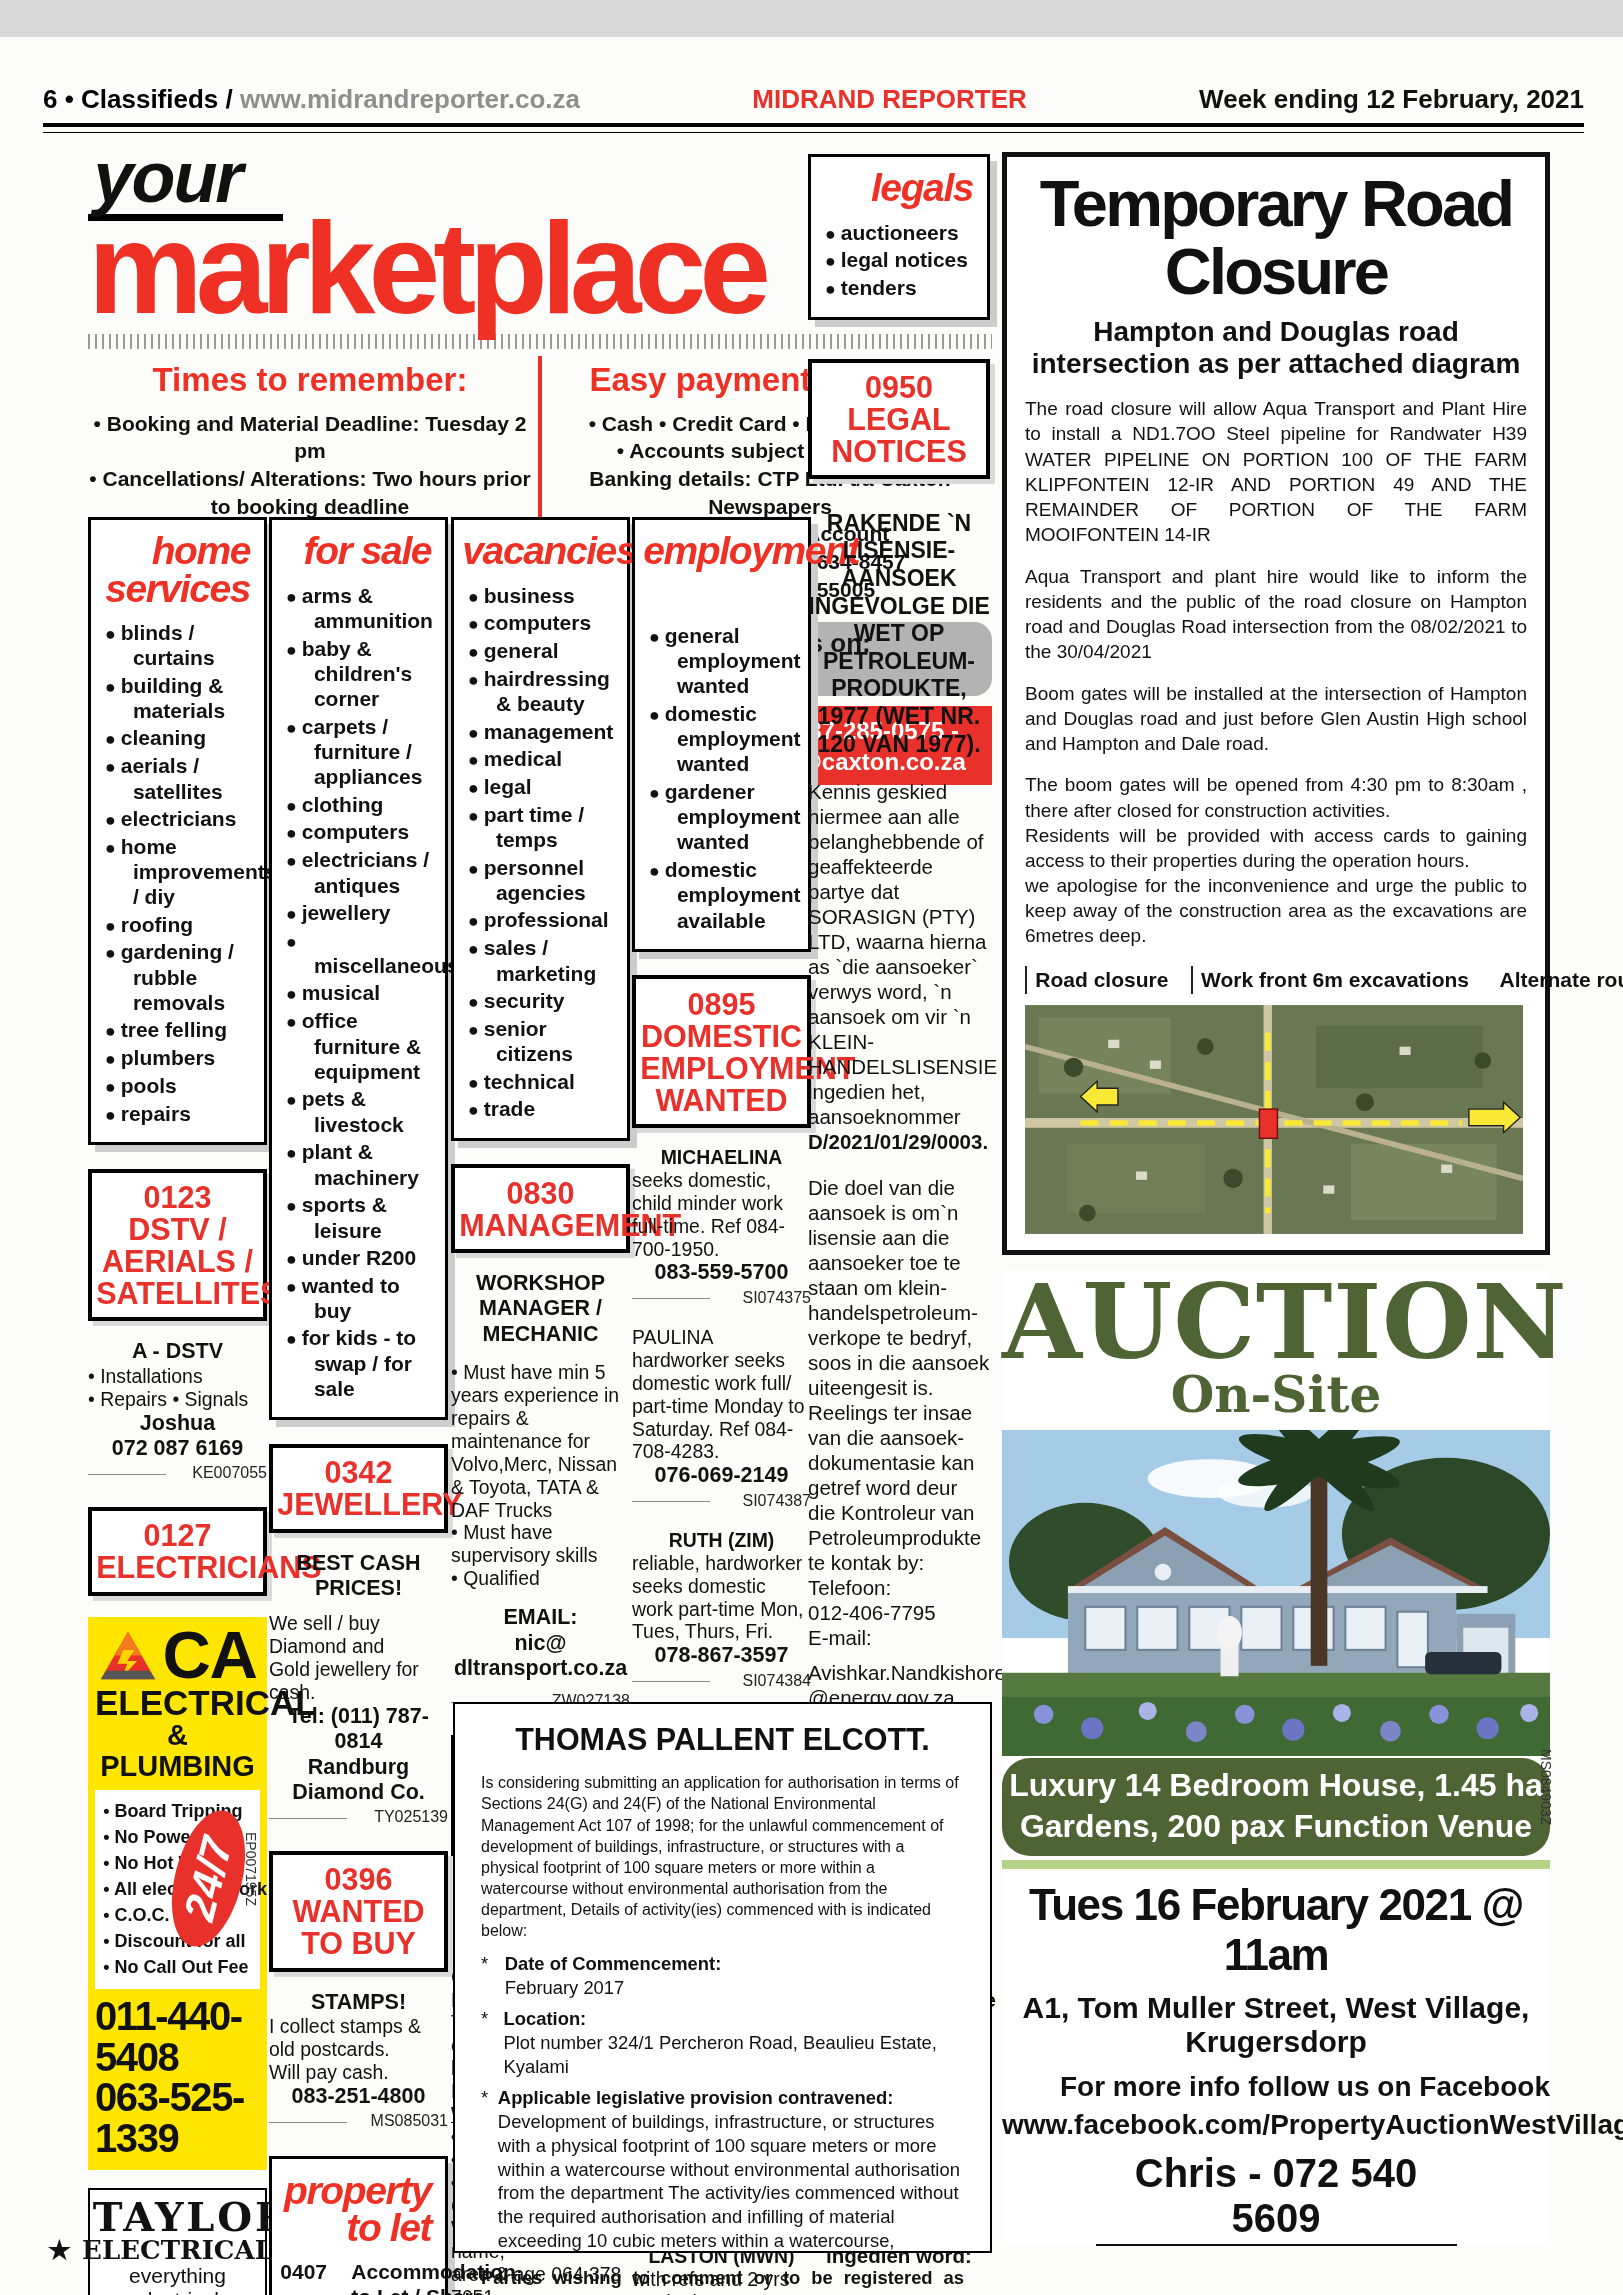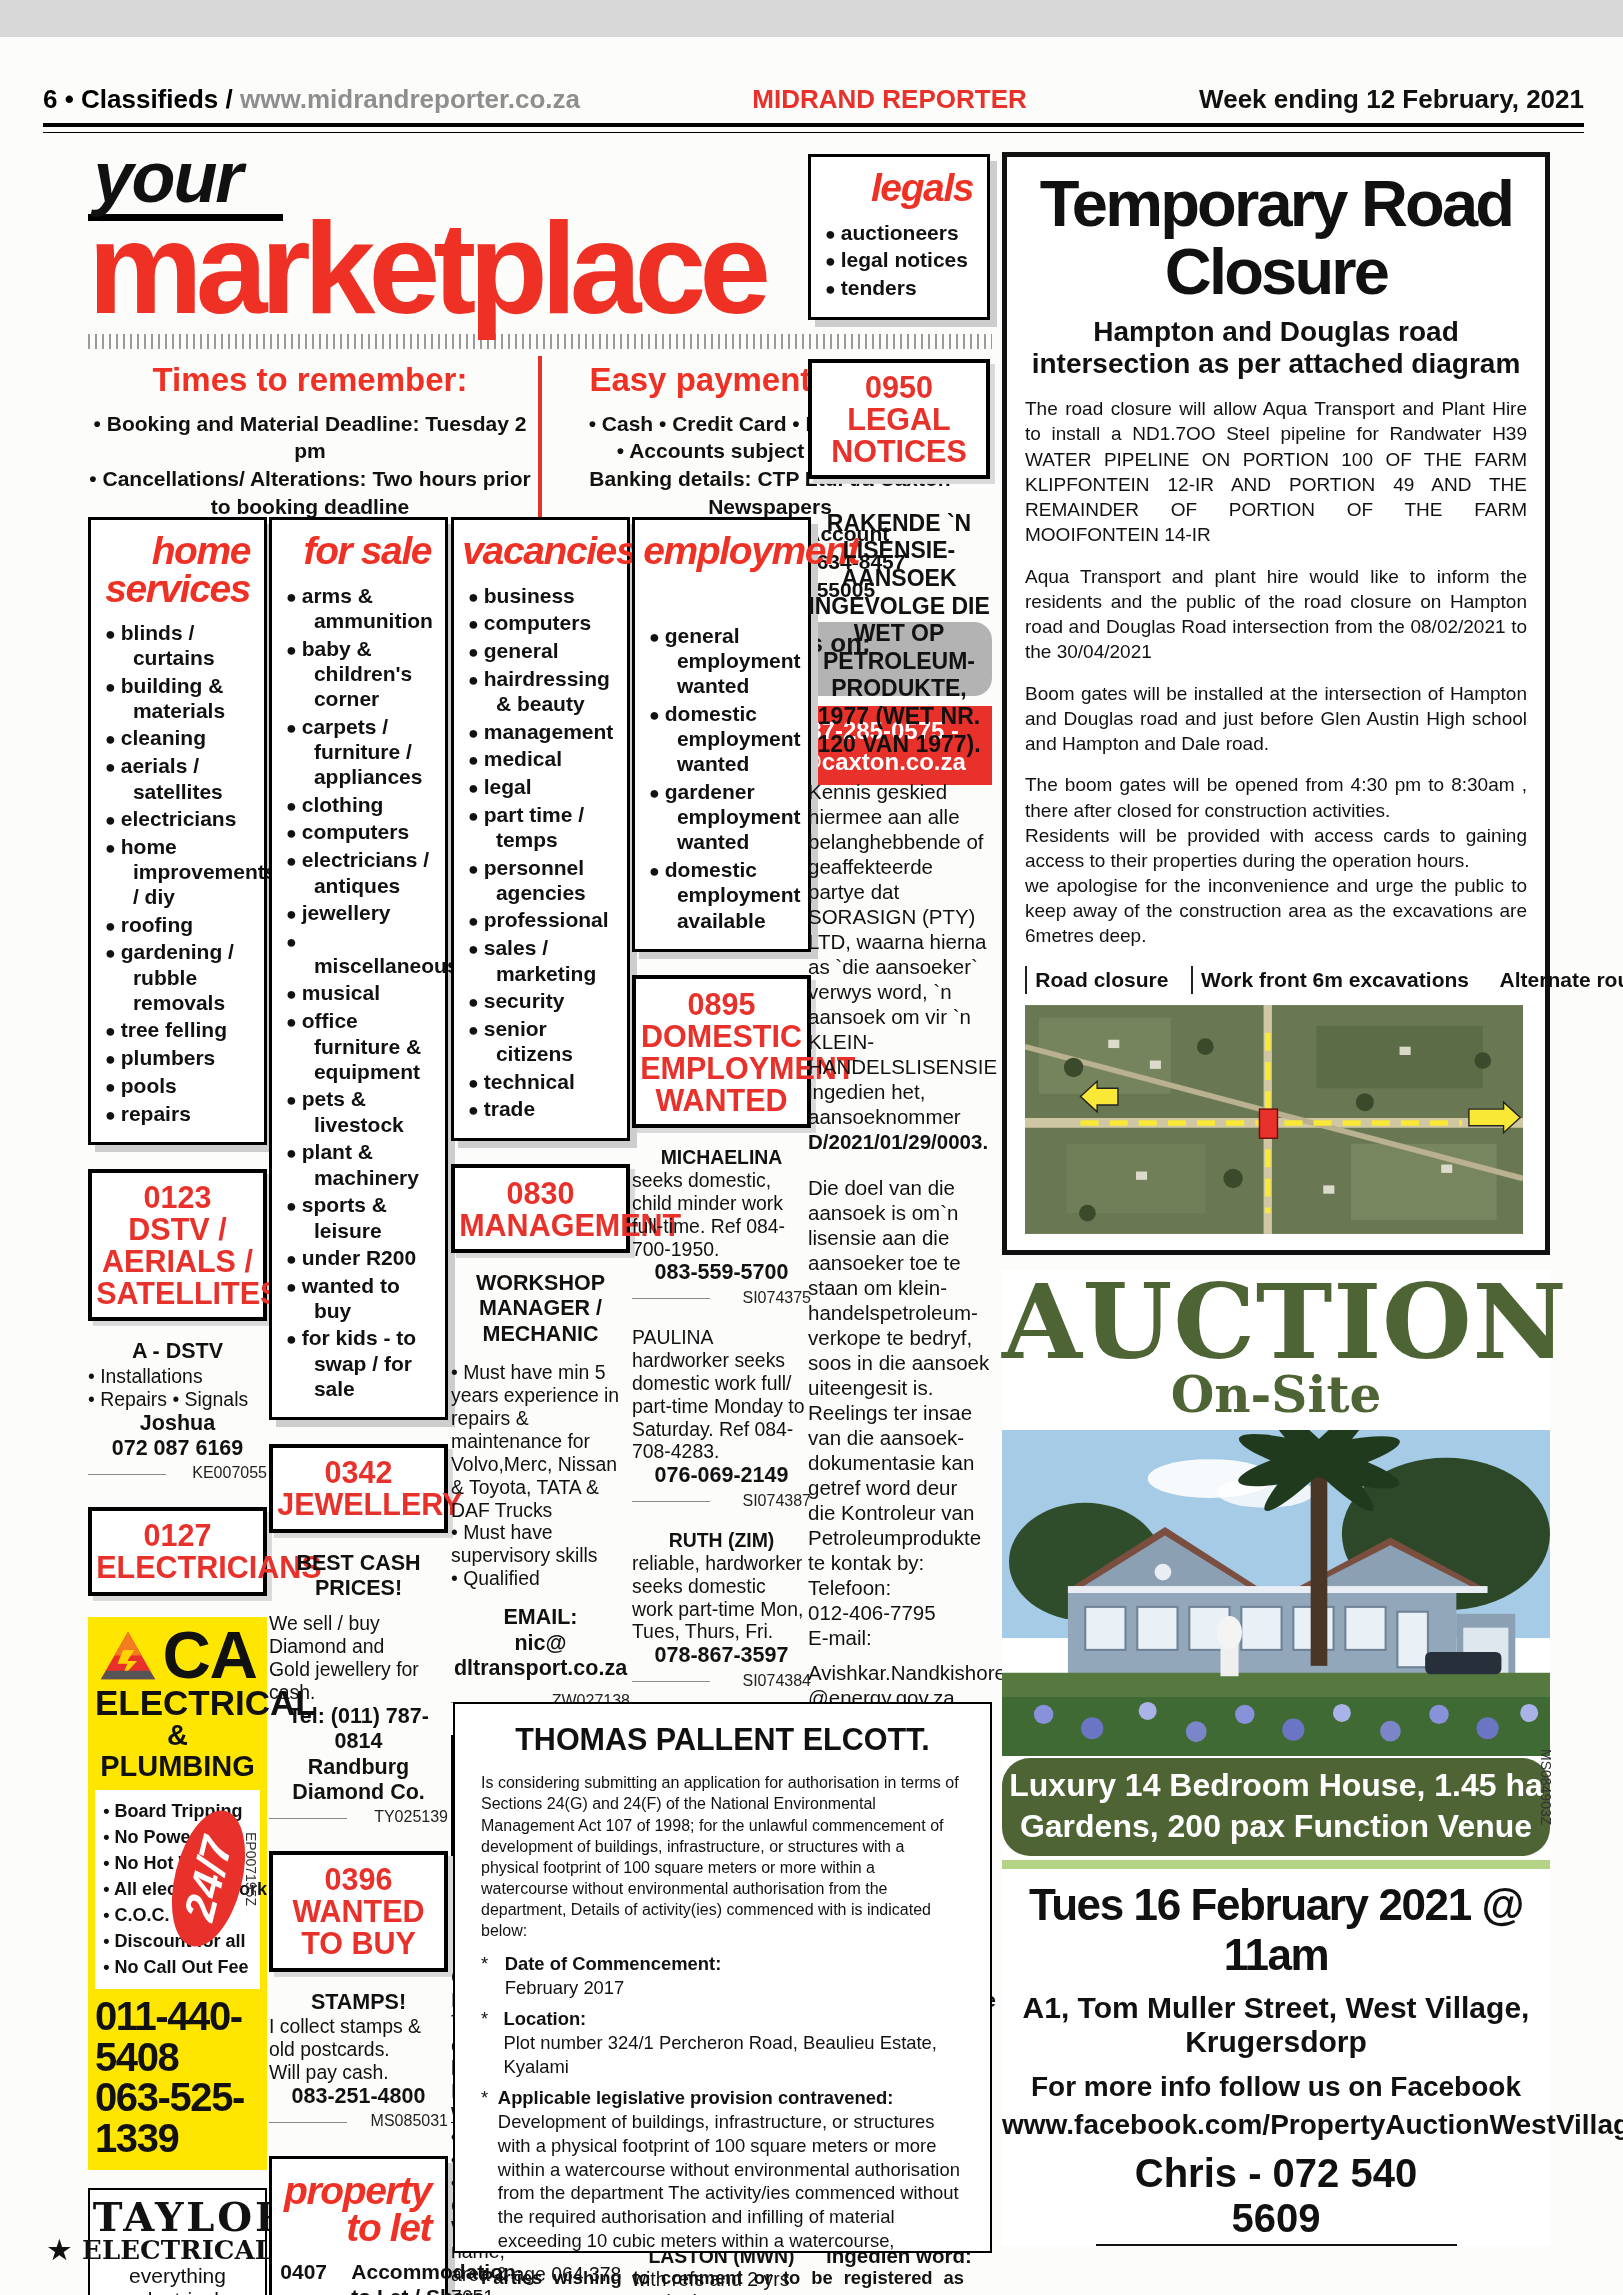--- a/index.html
+++ b/index.html
@@ -118,21 +118,21 @@
   .auc-title{font-family:"DejaVu Serif",serif;color:#4e6434;font-size:103px;text-align:center;
              font-weight:bold;line-height:.9;letter-spacing:0.7px;}
   .auc-sub{font-family:"DejaVu Serif",serif;color:#4e6434;font-size:50px;text-align:center;
            font-weight:bold;line-height:1;margin-top:1.4px;}
   .auc-photo{margin-top:9.7px;}
   .banner{background:#4e6434;color:#fff;font-weight:800;font-size:32px;text-align:center;
           padding:7px 0 8.3px;line-height:1.3;border-radius:28px;}
   .banner-light{height:9px;background:#b5d387;margin-top:3.5px;}
   .auc-date{font-size:44px;font-weight:800;text-align:center;margin-top:11px;letter-spacing:-1.4px;}
   .auc-addr{font-size:30px;font-weight:800;text-align:center;margin-top:11px;}
-  .auc-fb{font-size:28px;font-weight:800;text-align:center;margin-top:9.7px;line-height:1.35;}
+  .auc-fb{font-size:28px;font-weight:800;text-align:right;margin-top:9.7px;line-height:1.35;}
   .auc-contact{font-size:40px;font-weight:800;text-align:center;margin-top:7px;
                border-bottom:2.8px solid #111;display:block;width:361px;margin-left:auto;margin-right:auto;padding-bottom:2.8px;}
 </style>
 </head>
 <body>
 
 <div class="page">
 
   <div class="topbar">
     <div class="lft">

